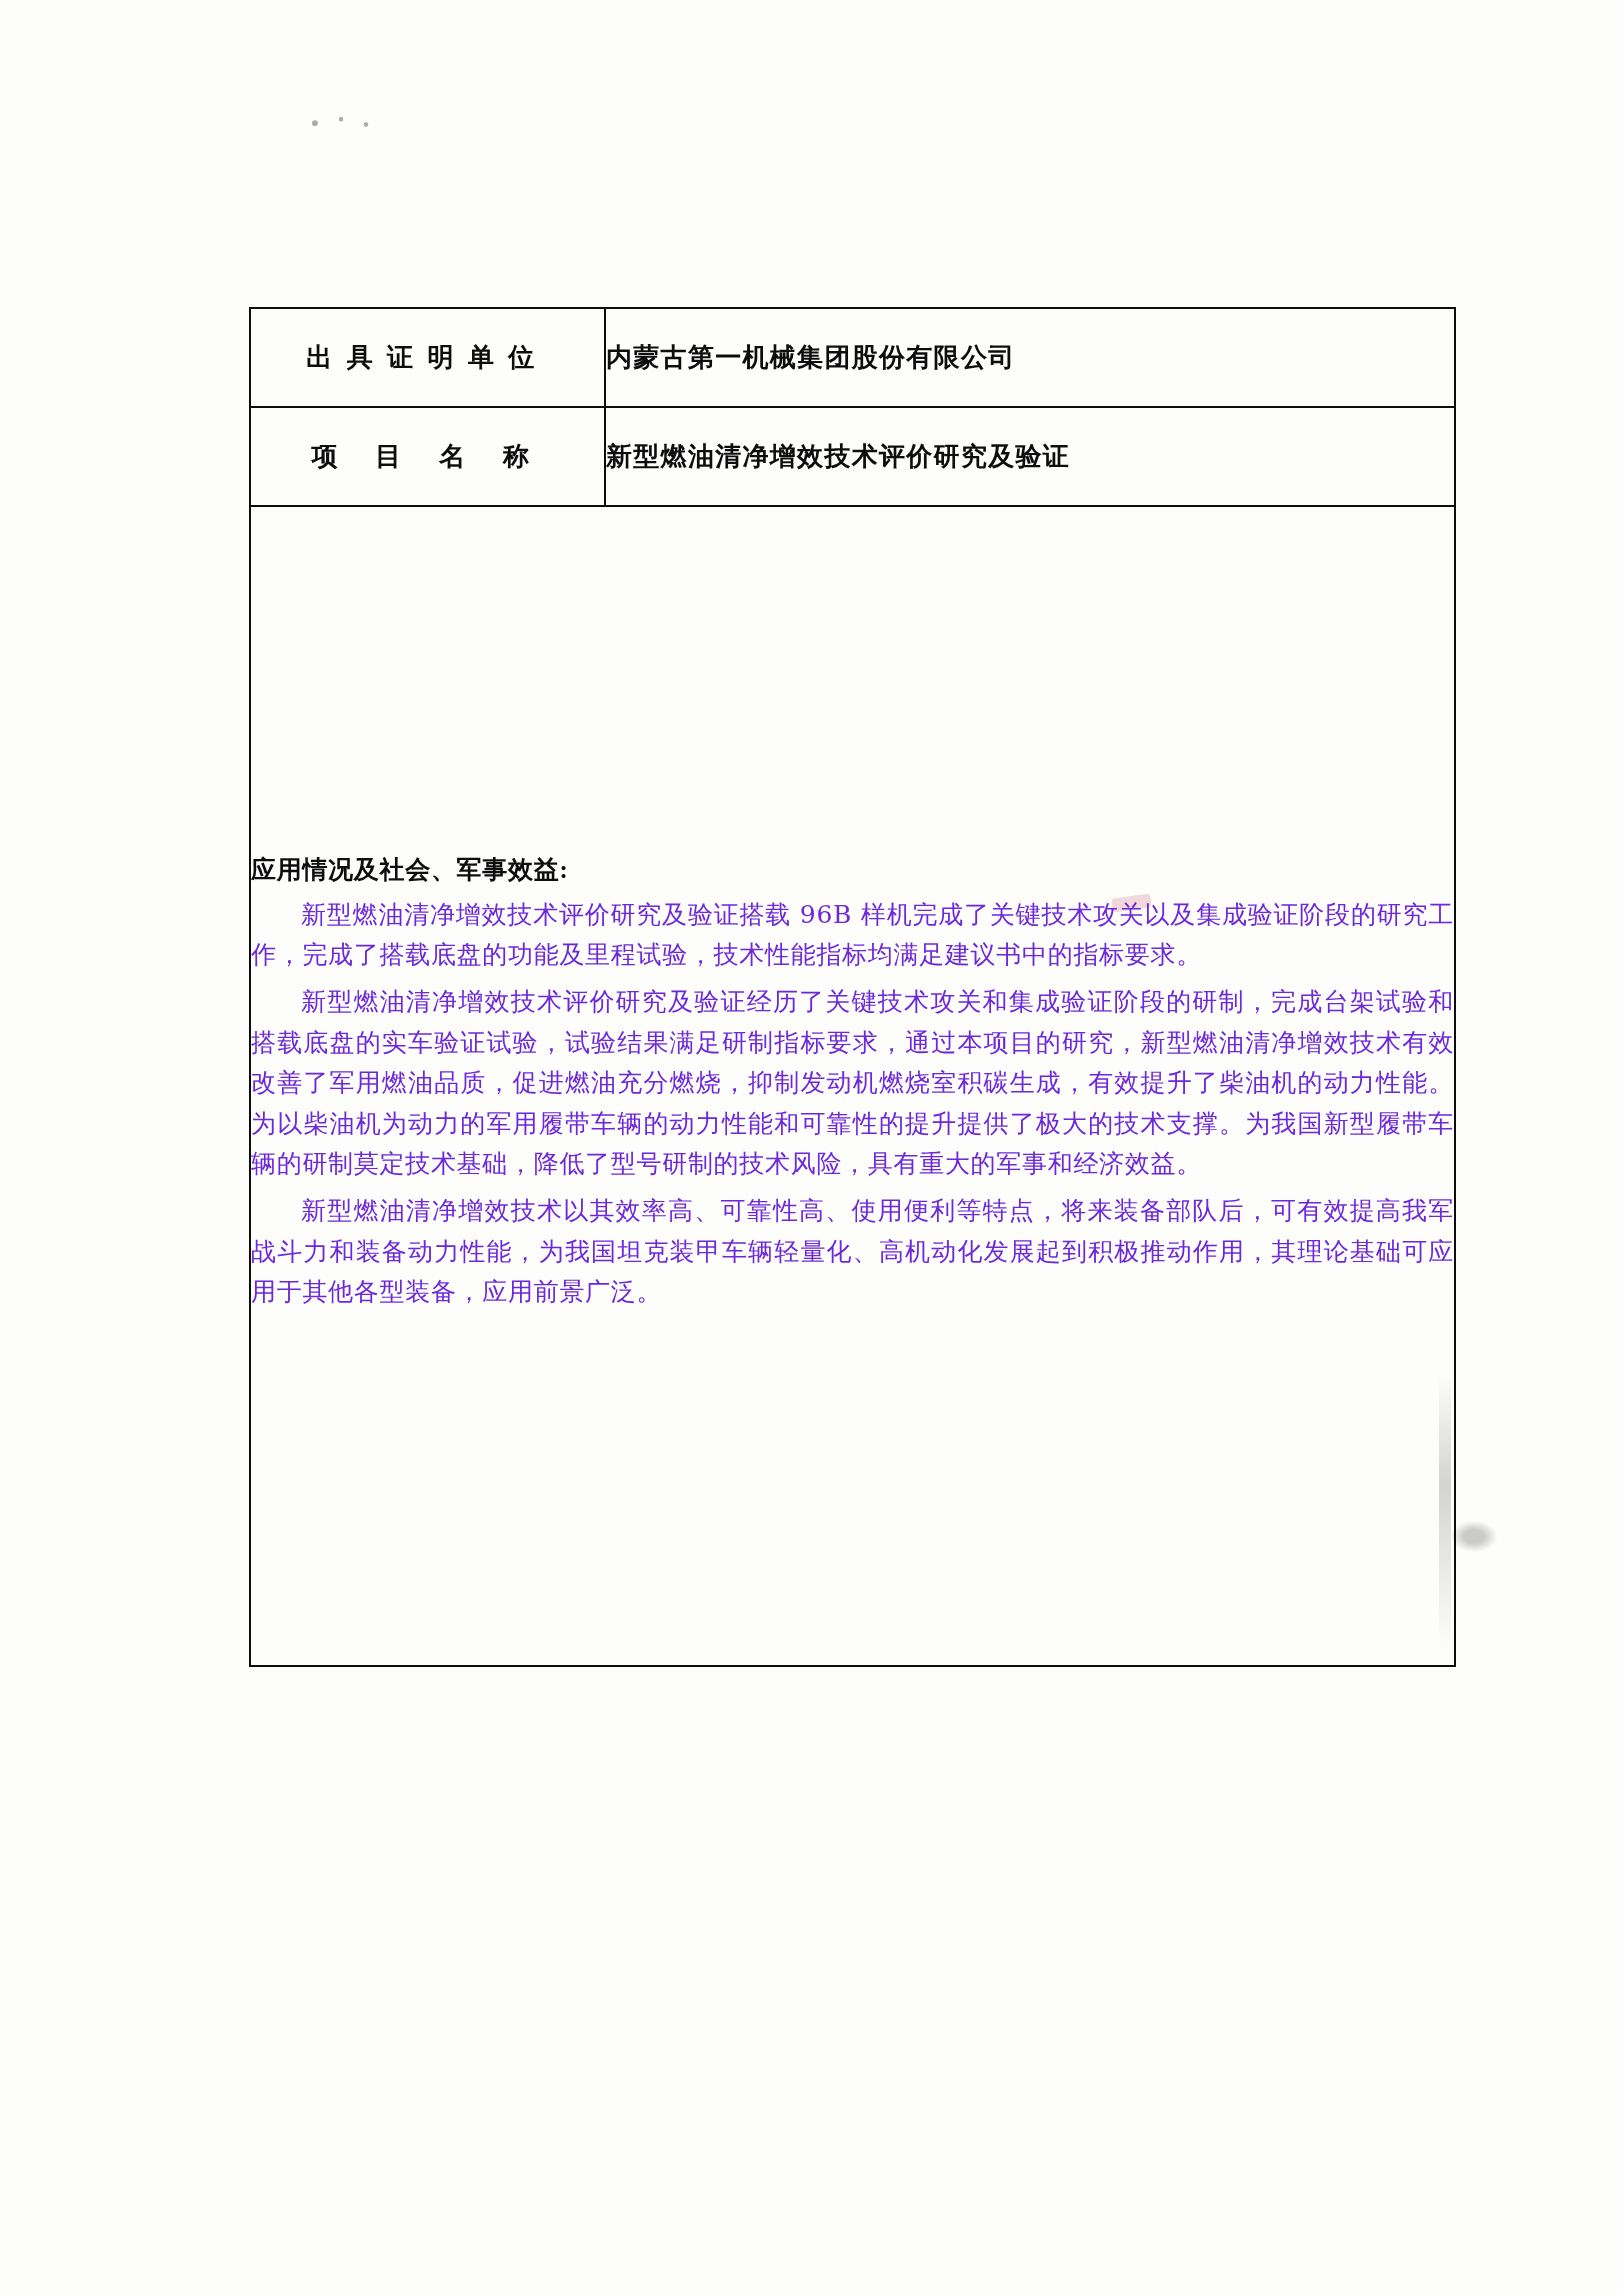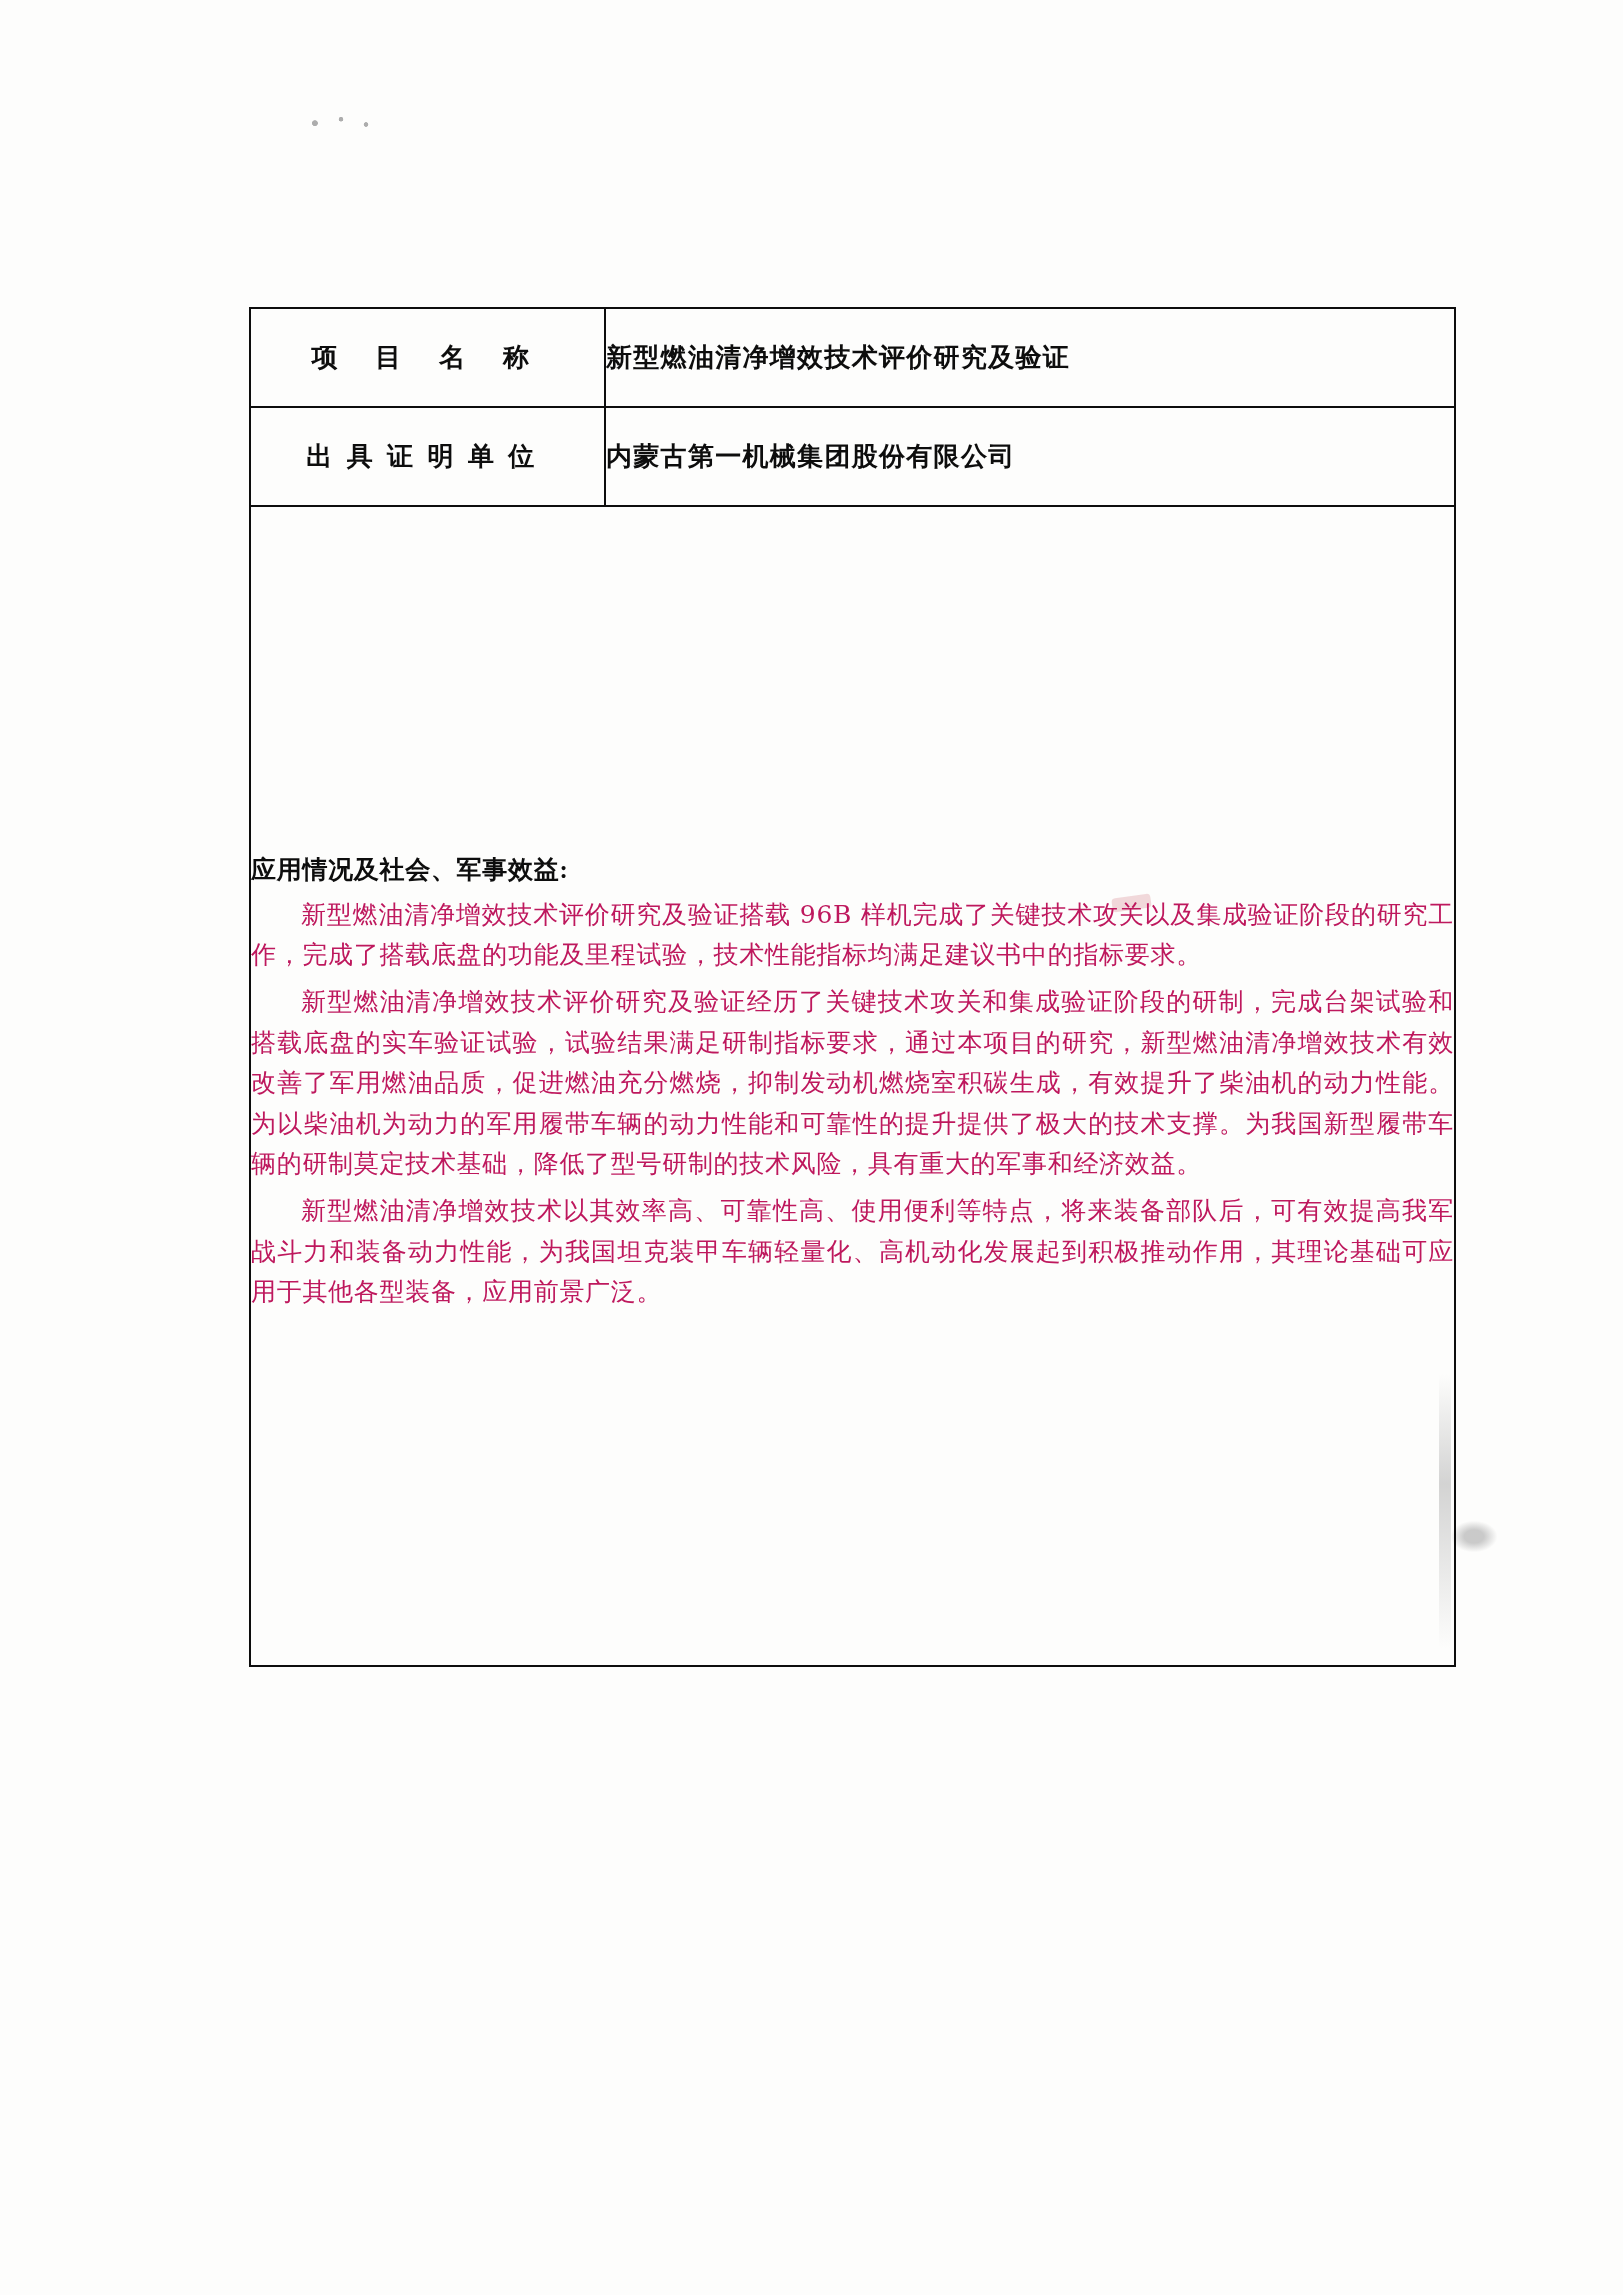--- a/index.html
+++ b/index.html
@@ -88,21 +88,21 @@
     font-family: Liberation Serif, serif;
     color: #0d0d0d;
   }
   .body-para {
     font-size: 25px;
     line-height: 1.62;
     text-align: justify;
     text-indent: 50px;
     margin: 0 0 6.5px 0;
     font-family: "DejaVu Serif", "Liberation Serif", serif;
-    color: #be185d;
+    color: #6d28d9;
     letter-spacing: 0.7px;
   }
 
   
   .mark-tl {
     position: absolute;
     left: 307px;
     top: 114px;
     width: 79px;
     height: 17px;
@@ -150,26 +150,26 @@
   <div class="mark-pink"></div>
   <div class="mark-edge"></div>
   <div class="mark-right-smudge"></div>
 
   <div class="doc">
 
 
     <table class="form">
       <tbody>
           <tr>
+        <td class="label">出具证明单位</td>
+        <td class="value">内蒙古第一机械集团股份有限公司</td>
+      </tr>
+      <tr>
         <td class="label">项 目 名 称</td>
         <td class="value">新型燃油清净增效技术评价研究及验证</td>
-      </tr>
-      <tr>
-        <td class="label">出具证明单位</td>
-        <td class="value">内蒙古第一机械集团股份有限公司</td>
       </tr>
       <tr>
         <td class="body-cell" colspan="2">
           <p class="body-heading">应用情况及社会、军事效益:</p>
           <p class="body-para">新型燃油清净增效技术评价研究及验证搭载 96B 样机完成了关键技术攻关以及集成验证阶段的研究工作，完成了搭载底盘的功能及里程试验，技术性能指标均满足建议书中的指标要求。</p>
           <p class="body-para">新型燃油清净增效技术评价研究及验证经历了关键技术攻关和集成验证阶段的研制，完成台架试验和搭载底盘的实车验证试验，试验结果满足研制指标要求，通过本项目的研究，新型燃油清净增效技术有效改善了军用燃油品质，促进燃油充分燃烧，抑制发动机燃烧室积碳生成，有效提升了柴油机的动力性能。为以柴油机为动力的军用履带车辆的动力性能和可靠性的提升提供了极大的技术支撑。为我国新型履带车辆的研制莫定技术基础，降低了型号研制的技术风险，具有重大的军事和经济效益。</p>
           <p class="body-para">新型燃油清净增效技术以其效率高、可靠性高、使用便利等特点，将来装备部队后，可有效提高我军战斗力和装备动力性能，为我国坦克装甲车辆轻量化、高机动化发展起到积极推动作用，其理论基础可应用于其他各型装备，应用前景广泛。</p>
         </td>
       </tr>
     </tbody>

